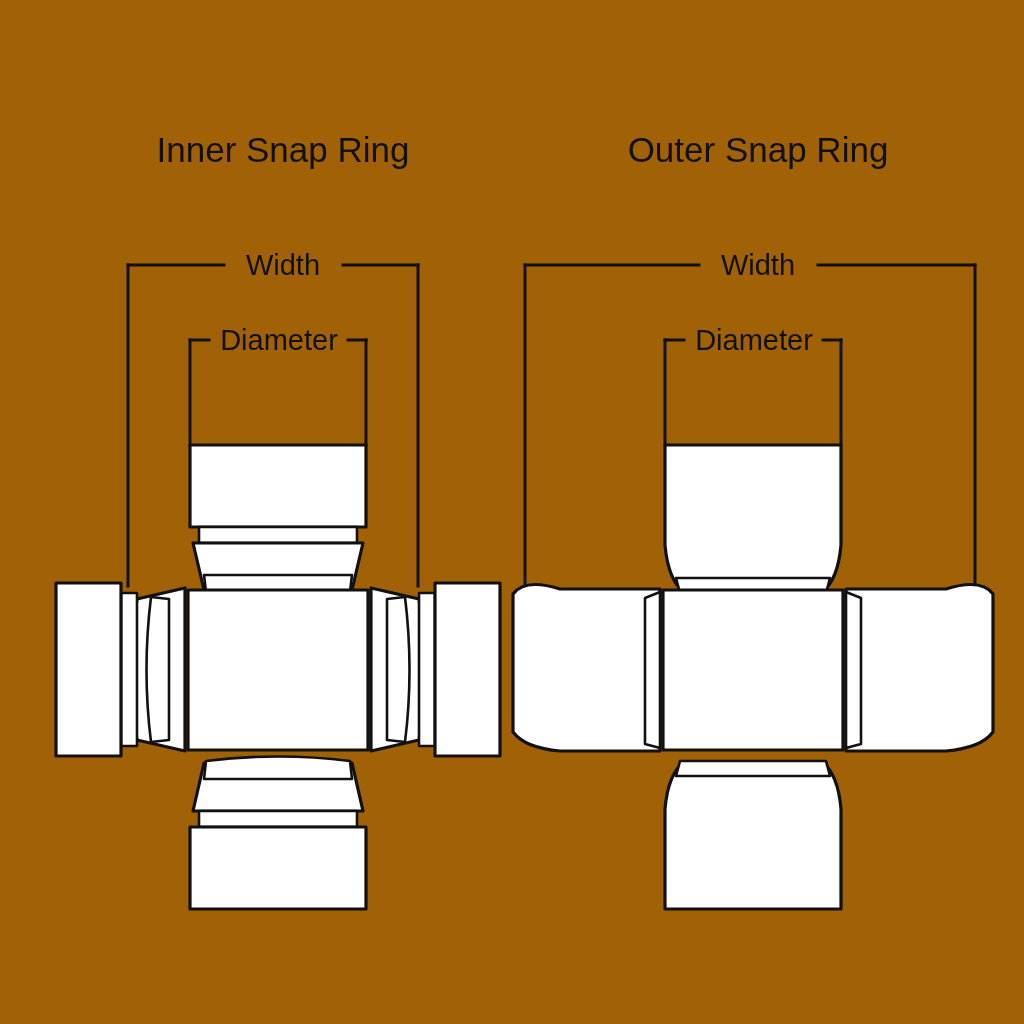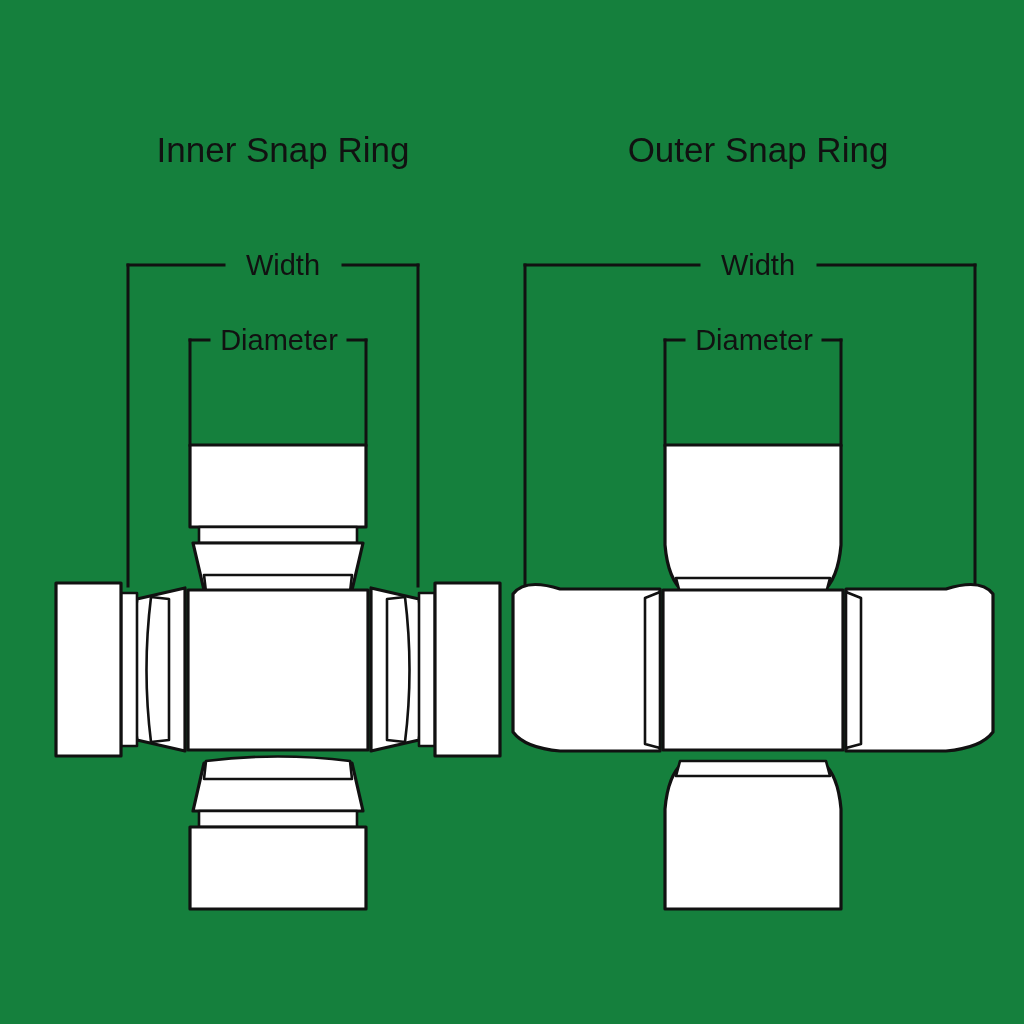--- a/index.html
+++ b/index.html
@@ -11,21 +11,21 @@
     width: 1024px;
     height: 1024px;
     font-family: "Liberation Sans", sans-serif;
     color: #111111;
     overflow: hidden;
   }
   #diagram-root {
     position: relative;
     width: 1024px;
     height: 1024px;
-    background: #15803d;
+    background: #a16207;
   }
   svg.figure-canvas {
     position: absolute;
     inset: 0;
     width: 1024px;
     height: 1024px;
     display: block;
   }
   .part-outline {
     fill: #ffffff;

